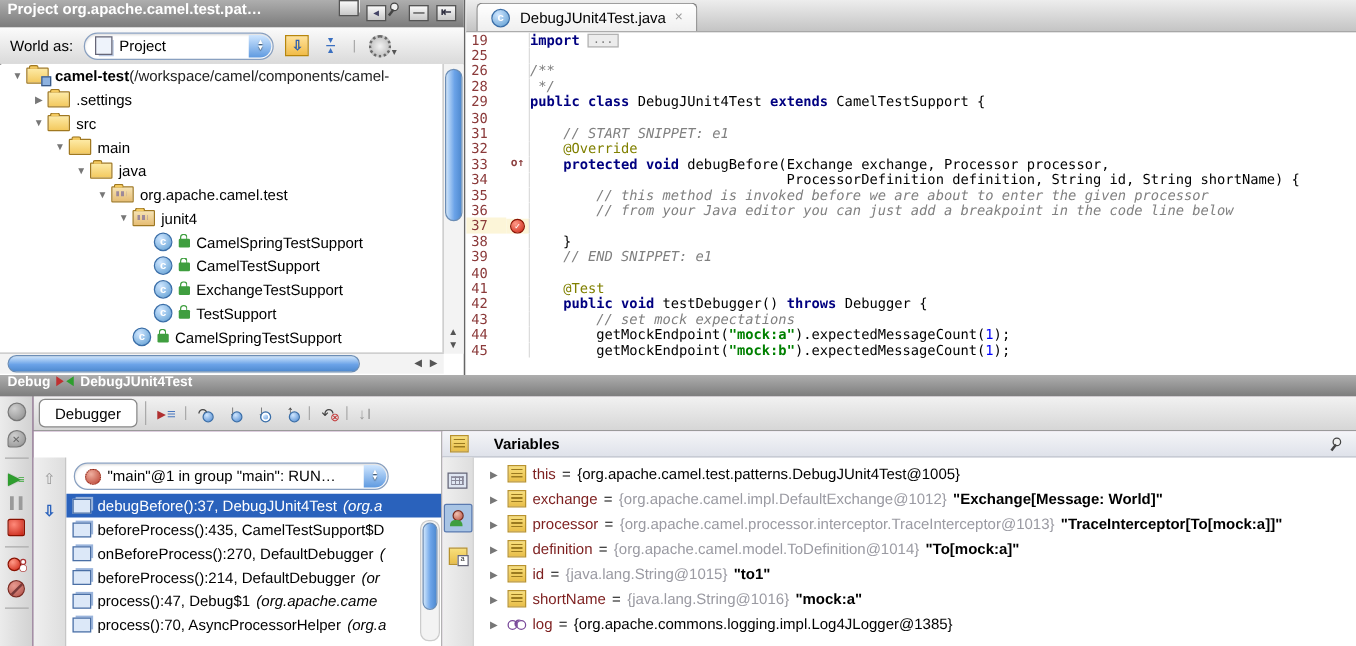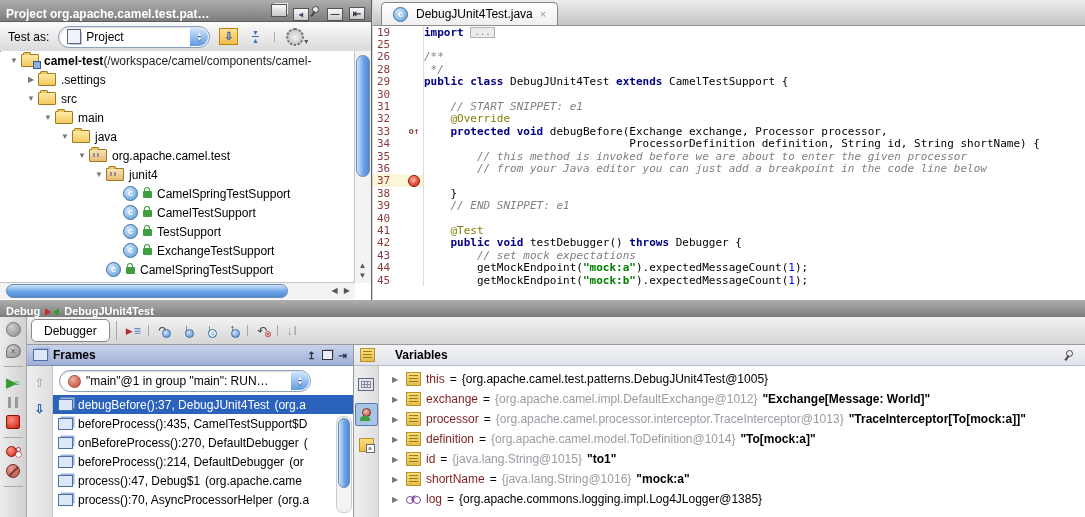--- a/index.html
+++ b/index.html
@@ -1,21 +1,21 @@
 <!DOCTYPE html>
 <html><head>
 <meta charset="utf-8">
 <style>
   html,body{margin:0;padding:0;background:#fff;}
   .app{position:relative;width:1085px;height:517px;overflow:hidden;background:#d4d4d4;
        font-family:"Liberation Sans",sans-serif;font-size:12px;color:#000;}
 
   
   .ttlbar{background:linear-gradient(#aeaeae,#7d7d7d);color:#fff;font-weight:bold;
-          display:flex;align-items:flex-end;padding:0 6px;border-bottom:1px solid #5f5f5f;}
+          display:flex;align-items:flex-start;padding:0 6px;border-bottom:1px solid #5f5f5f;}
   .hdr{display:flex;align-items:center;padding:0 6px;font-weight:bold;font-size:12px;height:21px;box-sizing:border-box;}
   .sp{flex:1;}
   .icx{display:inline-flex;align-items:center;justify-content:center;position:relative;flex:0 0 auto;}
 
   
   .pp{position:absolute;left:0;top:0;width:372px;height:300px;background:#fff;border-right:1px solid #666;box-sizing:border-box;}
   .pp-title{height:21px;font-size:12px;}
   .pp-title .tbi{width:14px;height:11px;border:1px solid #555;background:linear-gradient(#fafafa,#c8c8c8);margin-left:6px;}
   .float-window-icon{box-shadow:2px -2px 0 -1px #e9e9e9;}
   .dock-icon::after{content:"◂";font-size:8px;color:#446;}
@@ -160,21 +160,21 @@
   .fr-rail{position:absolute;left:0;top:21px;width:26px;bottom:0;background:linear-gradient(90deg,#efefef,#dedede);
      border-right:1px solid #c6c6c6;display:flex;flex-direction:column;align-items:center;padding-top:10px;gap:12px;box-sizing:border-box;}
   .frame-up-icon{color:#9a9a9a;font-size:12px;}
   .frame-up-icon::after{content:"⇧";}
   .frame-down-icon{color:#2a62bc;font-size:12px;font-weight:bold;}
   .frame-down-icon::after{content:"⇩";}
   .fr-content{position:absolute;left:26px;top:21px;right:0;bottom:0;overflow:hidden;}
   .dd-thread{margin:4px 4px 3px 6px;width:252px;box-sizing:border-box;gap:5px;font-size:12px;}
   .thread-icon{width:11px;height:11px;border-radius:50%;background:radial-gradient(circle at 35% 30%,#f0b0a0,#b84030);border:1.5px dotted #8a2a1a;}
   .frame-row{height:19px;display:flex;align-items:center;padding-left:5px;white-space:nowrap;gap:5px;}
-  .frame-row .pkg{}
+  .frame-row .pkg{font-style:italic;}
   .frame-row.selected{background:#2a62bc;color:#fff;}
   .fr-sbar{position:absolute;right:1px;top:50px;bottom:4px;width:14px;background:#f3f3f3;border:1px solid #ccc;border-radius:7px;}
   .fr-sbar .thumb{position:absolute;left:1px;right:1px;top:1px;height:70px;border-radius:6px;
      background:linear-gradient(90deg,#cde4fb,#6ba3e8 55%,#4f8ad0);border:1px solid #6b8db5;box-sizing:border-box;}
 
   .vars{position:absolute;left:354px;top:45px;right:0;bottom:0;background:#fff;}
   .va-hdr{background:linear-gradient(#f4f5f8,#dfe2ea);border-bottom:1px solid #b8bcc8;gap:20px;}
   .ic-bars{width:13px;height:12px;background:linear-gradient(#f8df7c,#e8be4a);border:1px solid #b8922c;position:relative;flex:0 0 auto;}
   .ic-bars::after{content:"";position:absolute;left:2px;right:2px;top:2px;height:7px;
      background:repeating-linear-gradient(#9a7a20 0 1px,transparent 1px 3px);}
@@ -205,21 +205,21 @@
 
 <div class="app">
 
   <div class="pp">
     <div class="ttlbar pp-title">
       <span>Project org.apache.camel.test.pat…</span>
       <span class="sp"></span>
       <span id="pp-title-icons"><span class="icx float-window-icon tbi"></span><span class="icx dock-icon tbi"></span><span class="icx pin-icon"></span><span class="icx minimize-icon tbi"></span><span class="icx hide-icon tbi"></span></span>
     </div>
     <div class="pp-toolbar">
-      <span>Test as:</span>
+      <span>World as:</span>
       <span class="dd dd-viewas">
         <span class="icx ic-copy"></span>
         <span>Project</span>
         <span class="cap">
             <span>▲</span>
             <span>▼</span>
           </span>
       </span>
       <span id="pp-toolbar-icons" style="display:flex;align-items:center;gap:9px;">
           <span class="icx scroll-from-source-icon"></span>
@@ -274,27 +274,27 @@
         <div class="tree-row" style="padding-left: 108px;">
     <span class="tw"></span>
     <span class="icx ic-class"></span>
           <span class="ic-lock"></span>
     <span class="lbl">CamelTestSupport</span>
   </div>
         <div class="tree-row" style="padding-left: 108px;">
     <span class="tw"></span>
     <span class="icx ic-class"></span>
           <span class="ic-lock"></span>
-    <span class="lbl">TestSupport</span>
+    <span class="lbl">ExchangeTestSupport</span>
   </div>
         <div class="tree-row" style="padding-left: 108px;">
     <span class="tw"></span>
     <span class="icx ic-class"></span>
           <span class="ic-lock"></span>
-    <span class="lbl">ExchangeTestSupport</span>
+    <span class="lbl">TestSupport</span>
   </div>
         <div class="tree-row" style="padding-left: 91px;">
     <span class="tw"></span>
     <span class="icx ic-class"></span>
           <span class="ic-lock"></span>
     <span class="lbl">CamelSpringTestSupport</span>
   </div>
       </div>
     <div class="sbar-v">
       <span class="thumb-v"></span>
@@ -460,30 +460,20 @@
           <span class="icx force-step-into-icon si"></span>
           <span class="icx step-out-icon si"></span>
           <span class="vbar"></span>
           <span class="icx drop-frame-icon si"></span>
           <span class="vbar"></span>
           <span class="icx run-to-cursor-icon si"></span>
         </span>
     </div>
 
     <div class="frames">
-      <div class="hdr fr-hdr">
-        <span class="icx ic-frames"></span>
-        <span>Frames</span>
-        <span class="sp"></span>
-        <span id="fr-hdr-icons" style="display:flex;align-items:center;">
-            <span class="icx pop-frame-icon ph-ic"></span>
-            <span class="icx float-panel-icon ph-ic"></span>
-            <span class="icx hide-panel-icon ph-ic"></span>
-          </span>
-      </div>
       <div class="fr-rail">
         <span class="icx frame-up-icon"></span>
         <span class="icx frame-down-icon"></span>
       </div>
       <div class="fr-content">
         <div class="dd dd-thread">
           <span class="icx thread-icon"></span>
           <span style="overflow:hidden;white-space:nowrap;">"main"@1 in group "main": RUN…</span>
           <span class="cap">
               <span>▲</span>

